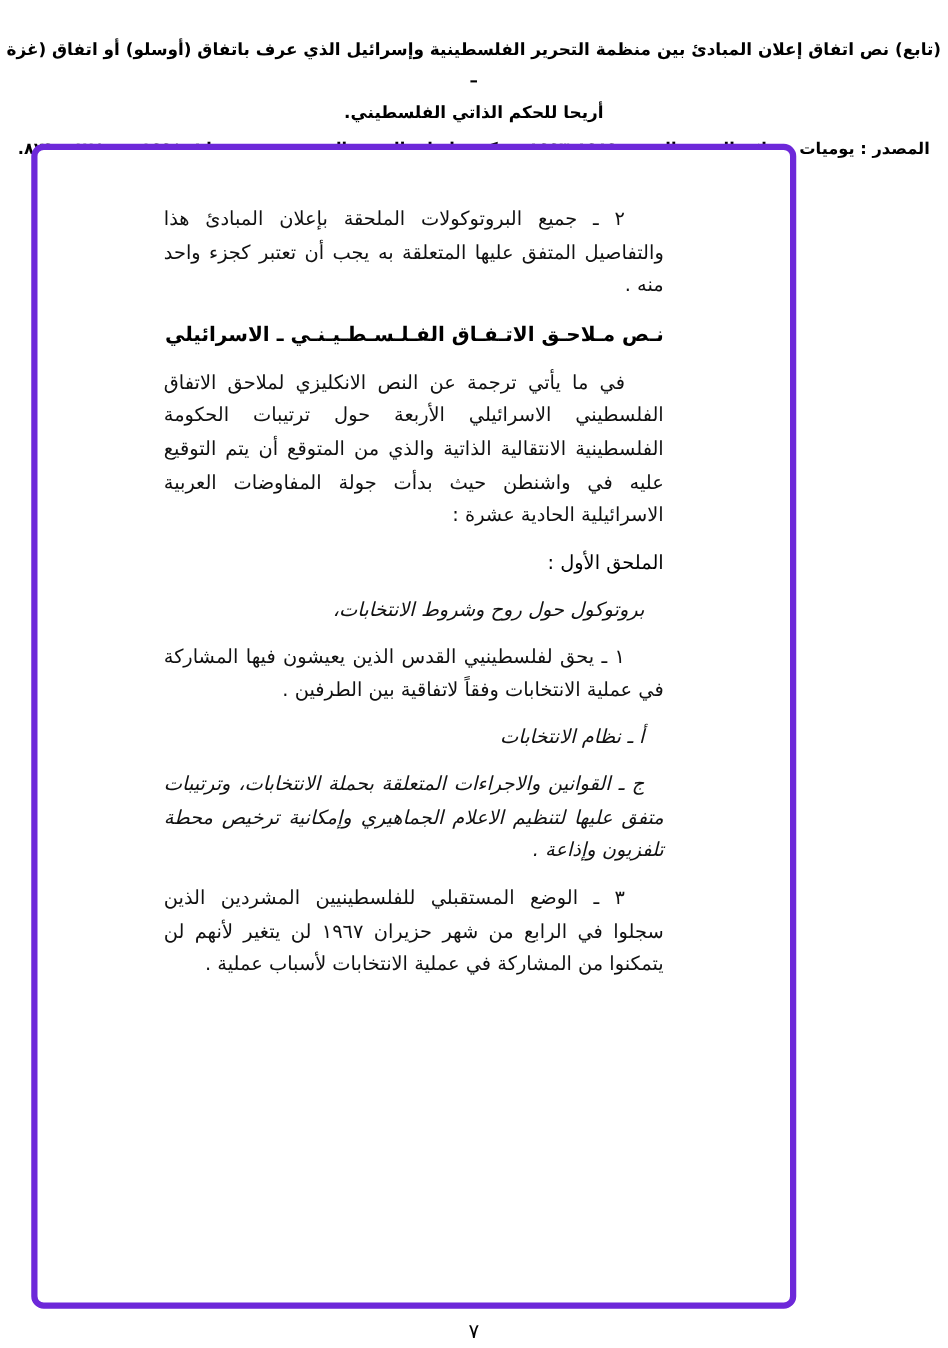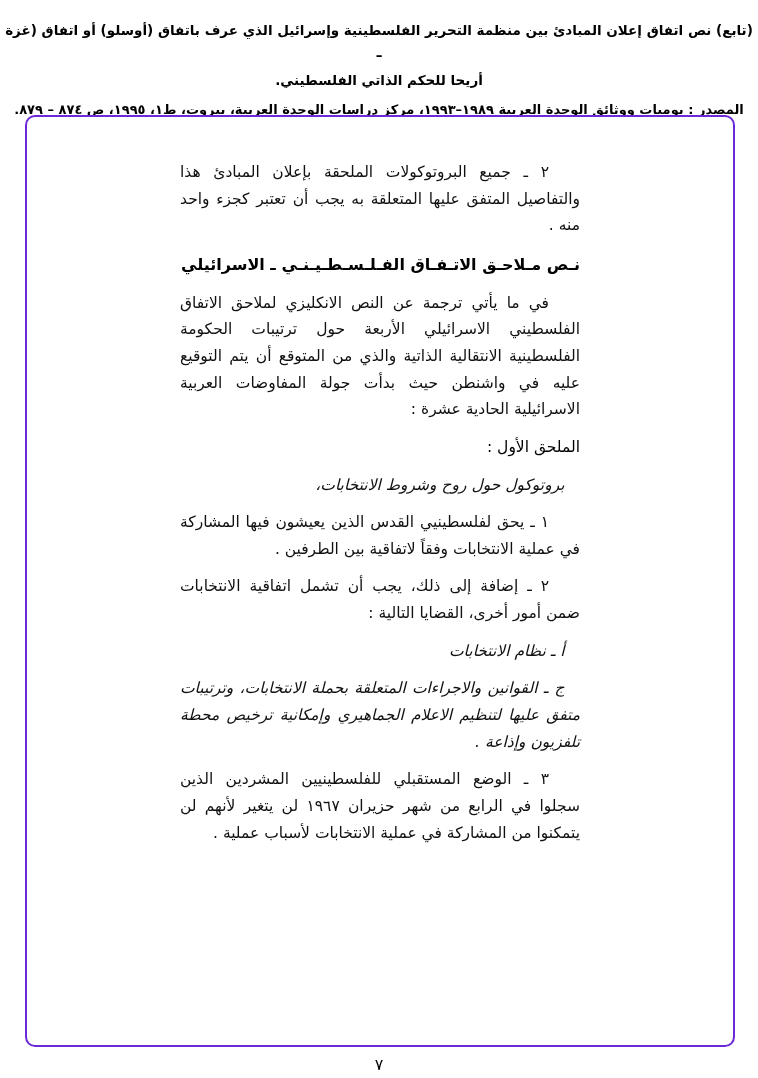--- a/index.html
+++ b/index.html
@@ -8,41 +8,41 @@
     width: 758px;
     height: 1078px;
     background: #ffffff;
     color: #0d0d0d;
     font-family: "DejaVu Sans", sans-serif;
     direction: rtl;
     position: relative;
     overflow: hidden;
   }
   .doc-header {
-    padding-top: 18px;
+    padding-top: 28px;
     text-align: center;
     font-weight: bold;
     font-size: 13.5px;
     line-height: 1.85;
     color: #000;
   }
   .doc-source {
     margin-top: 9px;
     text-align: center;
     font-weight: bold;
     font-size: 13px;
     color: #000;
   }
   .green-box {
     position: absolute;
     top: 115px;
     left: 25px;
-    width: 710px;
+    width: 612px;
     height: 932px;
-    border: 2px solid #6d28d9;
+    border: 5px solid #6d28d9;
     border-radius: 10px;
     background: #ffffff;
     overflow: hidden;
   }
   .content {
     width: 400px;
     margin: 42px auto 0;
     font-size: 15.5px;
     line-height: 1.72;
     text-align: justify;
@@ -81,20 +81,19 @@
 <div class="doc-source">المصدر : يوميات ووثائق الوحدة العربية ١٩٨٩–١٩٩٣، مركز دراسات الوحدة العربية، بيروت، ط١، ١٩٩٥، ص ٨٧٤ – ٨٧٩.</div>
 
 <div class="green-box">
   <div class="content">
     <p class="indent-lg">٢ ـ جميع البروتوكولات الملحقة بإعلان المبادئ هذا والتفاصيل المتفق عليها المتعلقة به يجب أن تعتبر كجزء واحد منه .</p>
     <h2 class="heading">نـص مـلاحـق الاتـفـاق الفـلـسـطـيـنـي ـ الاسرائيلي</h2>
     <p class="indent-lg">في ما يأتي ترجمة عن النص الانكليزي لملاحق الاتفاق الفلسطيني الاسرائيلي الأربعة حول ترتيبات الحكومة الفلسطينية الانتقالية الذاتية والذي من المتوقع أن يتم التوقيع عليه في واشنطن حيث بدأت جولة المفاوضات العربية الاسرائيلية الحادية عشرة :</p>
     <p class="bold-label">الملحق الأول :</p>
     <p class="indent-sm">بروتوكول حول روح وشروط الانتخابات،</p>
     <p class="indent-lg">١ ـ يحق لفلسطينيي القدس الذين يعيشون فيها المشاركة في عملية الانتخابات وفقاً لاتفاقية بين الطرفين .</p>
-    <p class="indent-lg">٢ ـ إضافة إلى ذلك، يجب أن تشمل اتفاقية الانتخابات ضمن أمور أخرى، القضايا التالية :</p>
     <p class="indent-sm">أ ـ نظام الانتخابات</p>
     <p class="indent-sm">ج ـ القوانين والاجراءات المتعلقة بحملة الانتخابات، وترتيبات متفق عليها لتنظيم الاعلام الجماهيري وإمكانية ترخيص محطة تلفزيون وإذاعة .</p>
     <p class="indent-lg">٣ ـ الوضع المستقبلي للفلسطينيين المشردين الذين سجلوا في الرابع من شهر حزيران ١٩٦٧ لن يتغير لأنهم لن يتمكنوا من المشاركة في عملية الانتخابات لأسباب عملية .</p>
   </div>
 </div>
 
 <div class="page-number">٧</div>
 
 </body></html>

